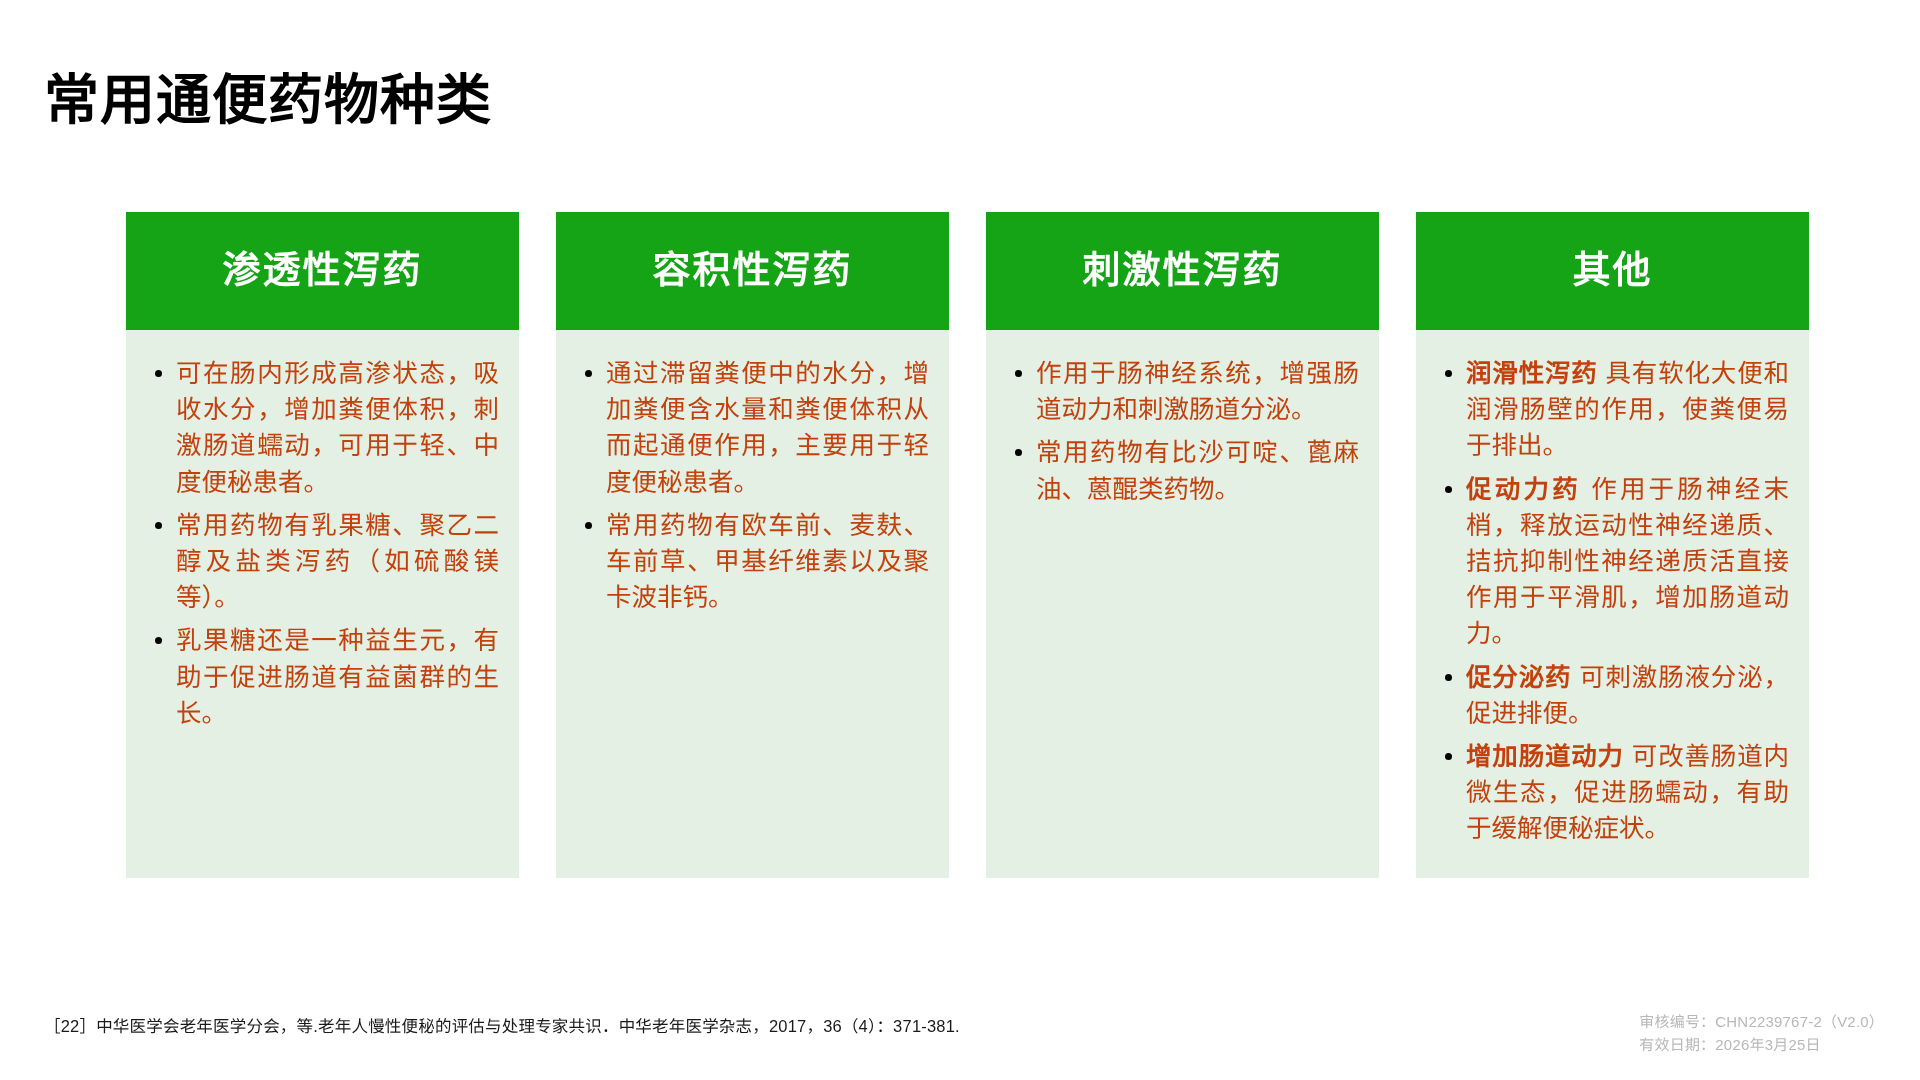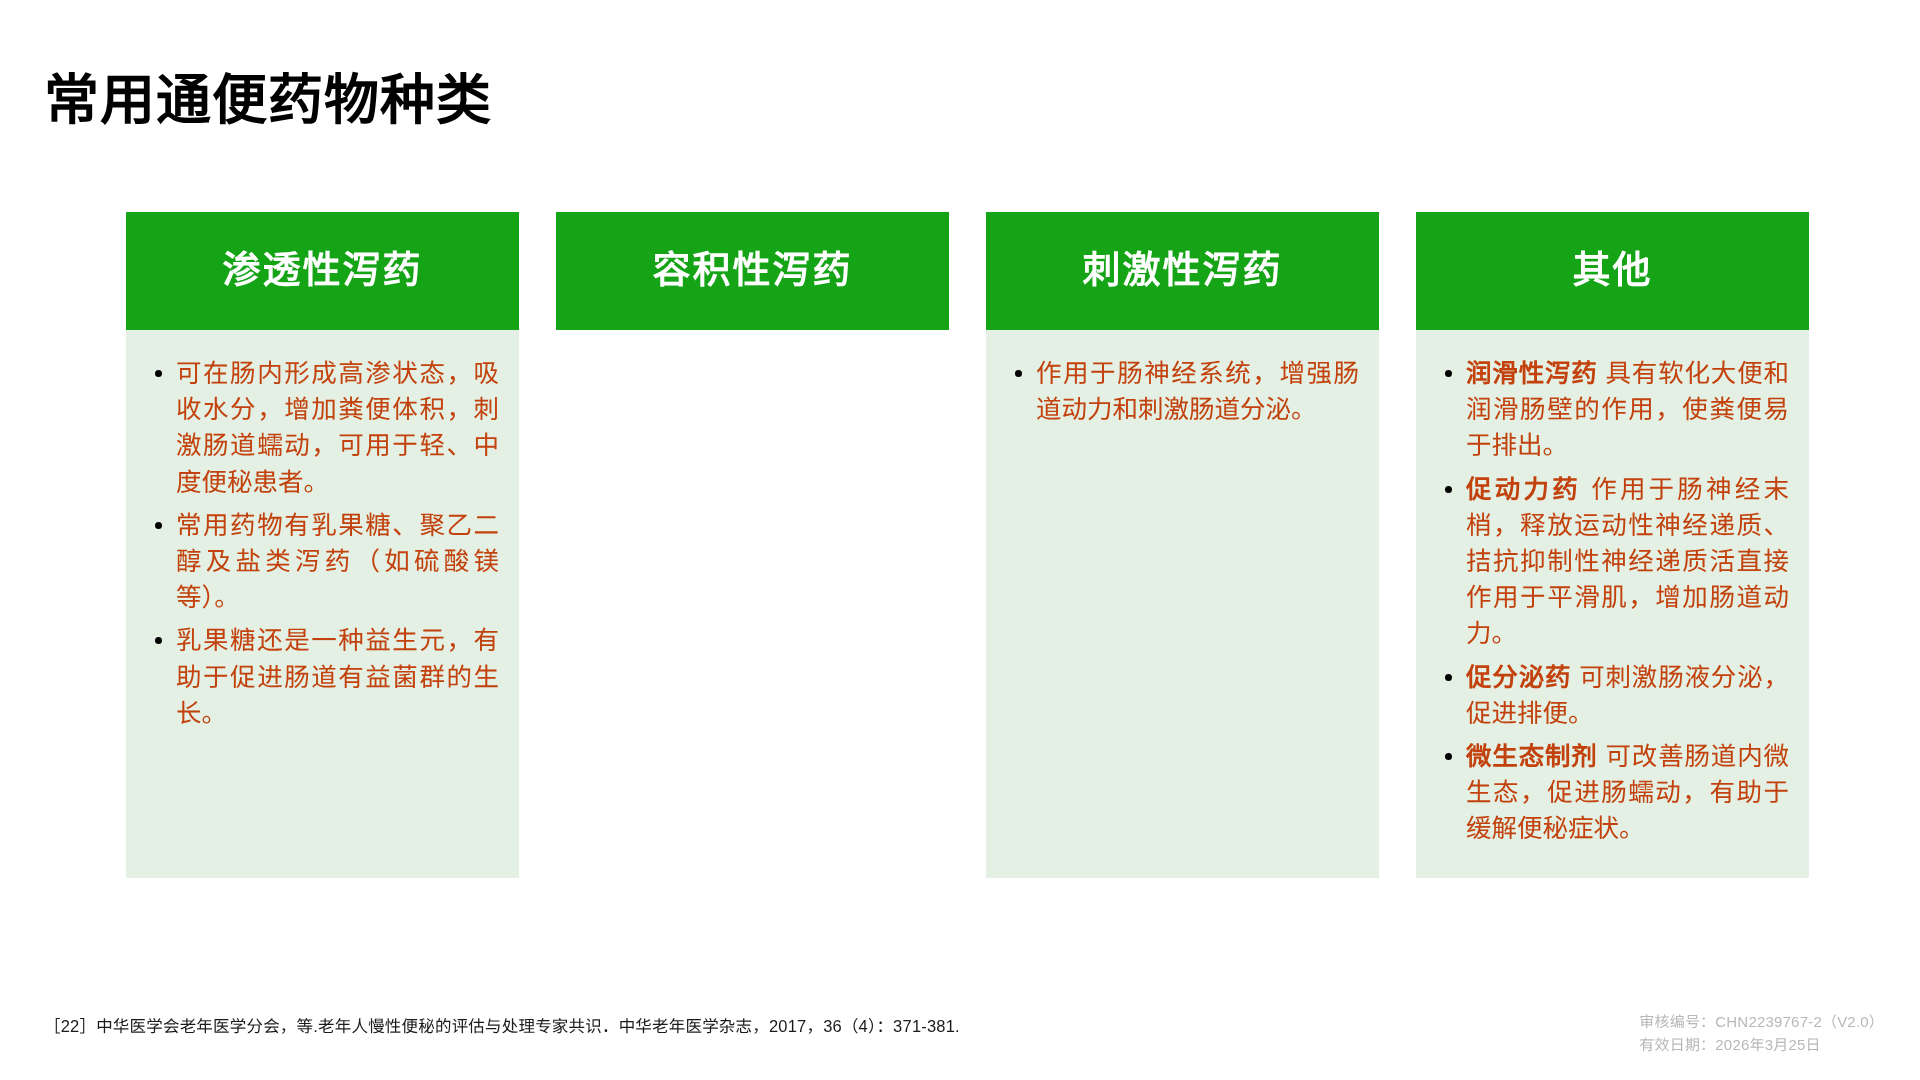--- a/index.html
+++ b/index.html
@@ -160,52 +160,65 @@
             <span class="lead"></span><span>乳果糖还是一种益生元，有助于促进肠道有益菌群的生长。</span>
           </li>
         </ul>
       </div>
     </div>
 
     <div class="column">
       <div class="col-header">
         <span class="col-header-text">容积性泻药</span>
       </div>
+      <div class="col-body">
+        <ul class="bullets">
+          <li>
+            <span class="lead"></span><span>通过滞留粪便中的水分，增加粪便含水量和粪便体积从而起通便作用，主要用于轻度便秘患者。</span>
+          </li>
+          <li>
+            <span class="lead"></span><span>常用药物有欧车前、麦麸、车前草、甲基纤维素以及聚卡波非钙。</span>
+          </li>
+        </ul>
+      </div>
     </div>
 
     <div class="column">
       <div class="col-header">
         <span class="col-header-text">刺激性泻药</span>
       </div>
       <div class="col-body">
         <ul class="bullets">
           <li>
             <span class="lead"></span><span>作用于肠神经系统，增强肠道动力和刺激肠道分泌。</span>
           </li>
+          <li>
+            <span class="lead"></span><span>常用药物有比沙可啶、蓖麻油、蒽醌类药物。</span>
+          </li>
         </ul>
       </div>
     </div>
 
     <div class="column">
       <div class="col-header">
         <span class="col-header-text">其他</span>
       </div>
       <div class="col-body">
         <ul class="bullets">
           <li>
             <span class="lead">润滑性泻药</span><span> 具有软化大便和润滑肠壁的作用，使粪便易于排出。</span>
           </li>
           <li>
             <span class="lead">促动力药</span><span> 作用于肠神经末梢，释放运动性神经递质、拮抗抑制性神经递质活直接作用于平滑肌，增加肠道动力。</span>
           </li>
           <li>
             <span class="lead">促分泌药</span><span> 可刺激肠液分泌，促进排便。</span>
           </li>
           <li>
-            <span class="lead">微生态制剂</span><span> 可改善肠道内微生态，促进肠蠕动，有助于缓解便秘症状。</span>
+            <span class="lead">增加肠道动力</span><span> 可改善肠道内微生态，促进肠蠕动，有助于缓解便秘症状。</span>
           </li>
         </ul>
       </div>
     </div>
 
   </div>
 
   <div class="footer-citation">［22］中华医学会老年医学分会，等.老年人慢性便秘的评估与处理专家共识．中华老年医学杂志，2017，36（4）：371-381.</div>
 
   <div class="footer-approval">

